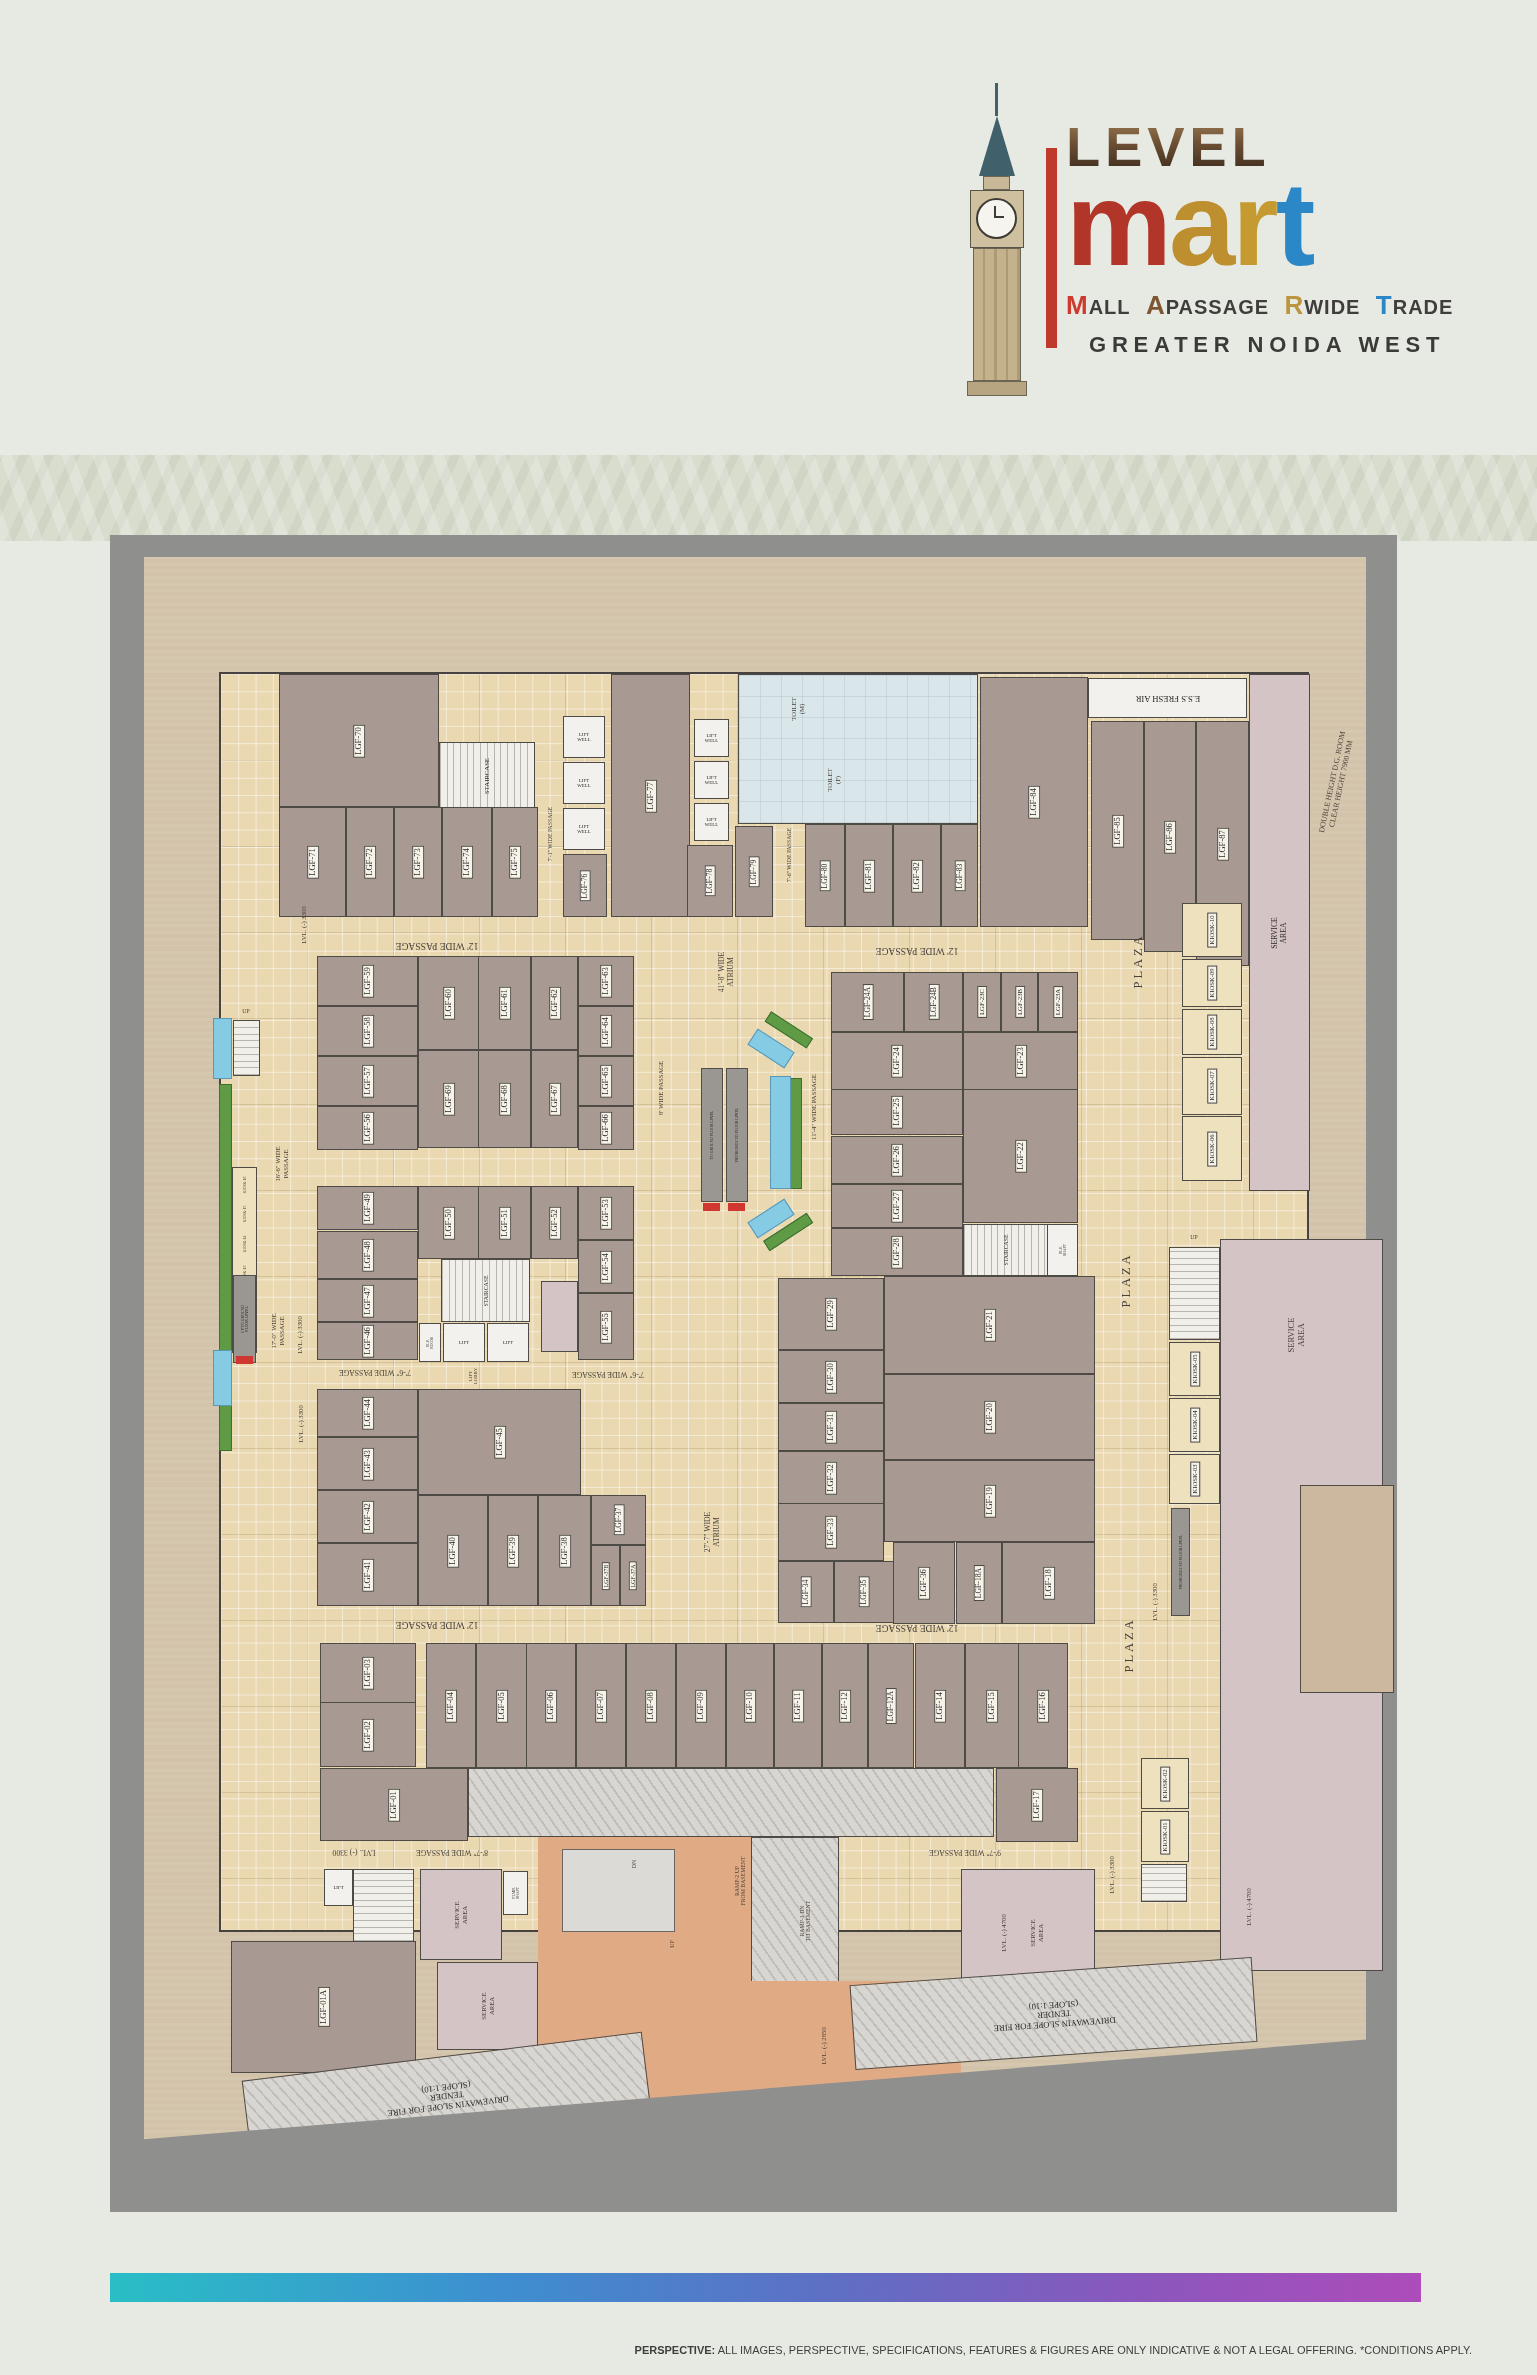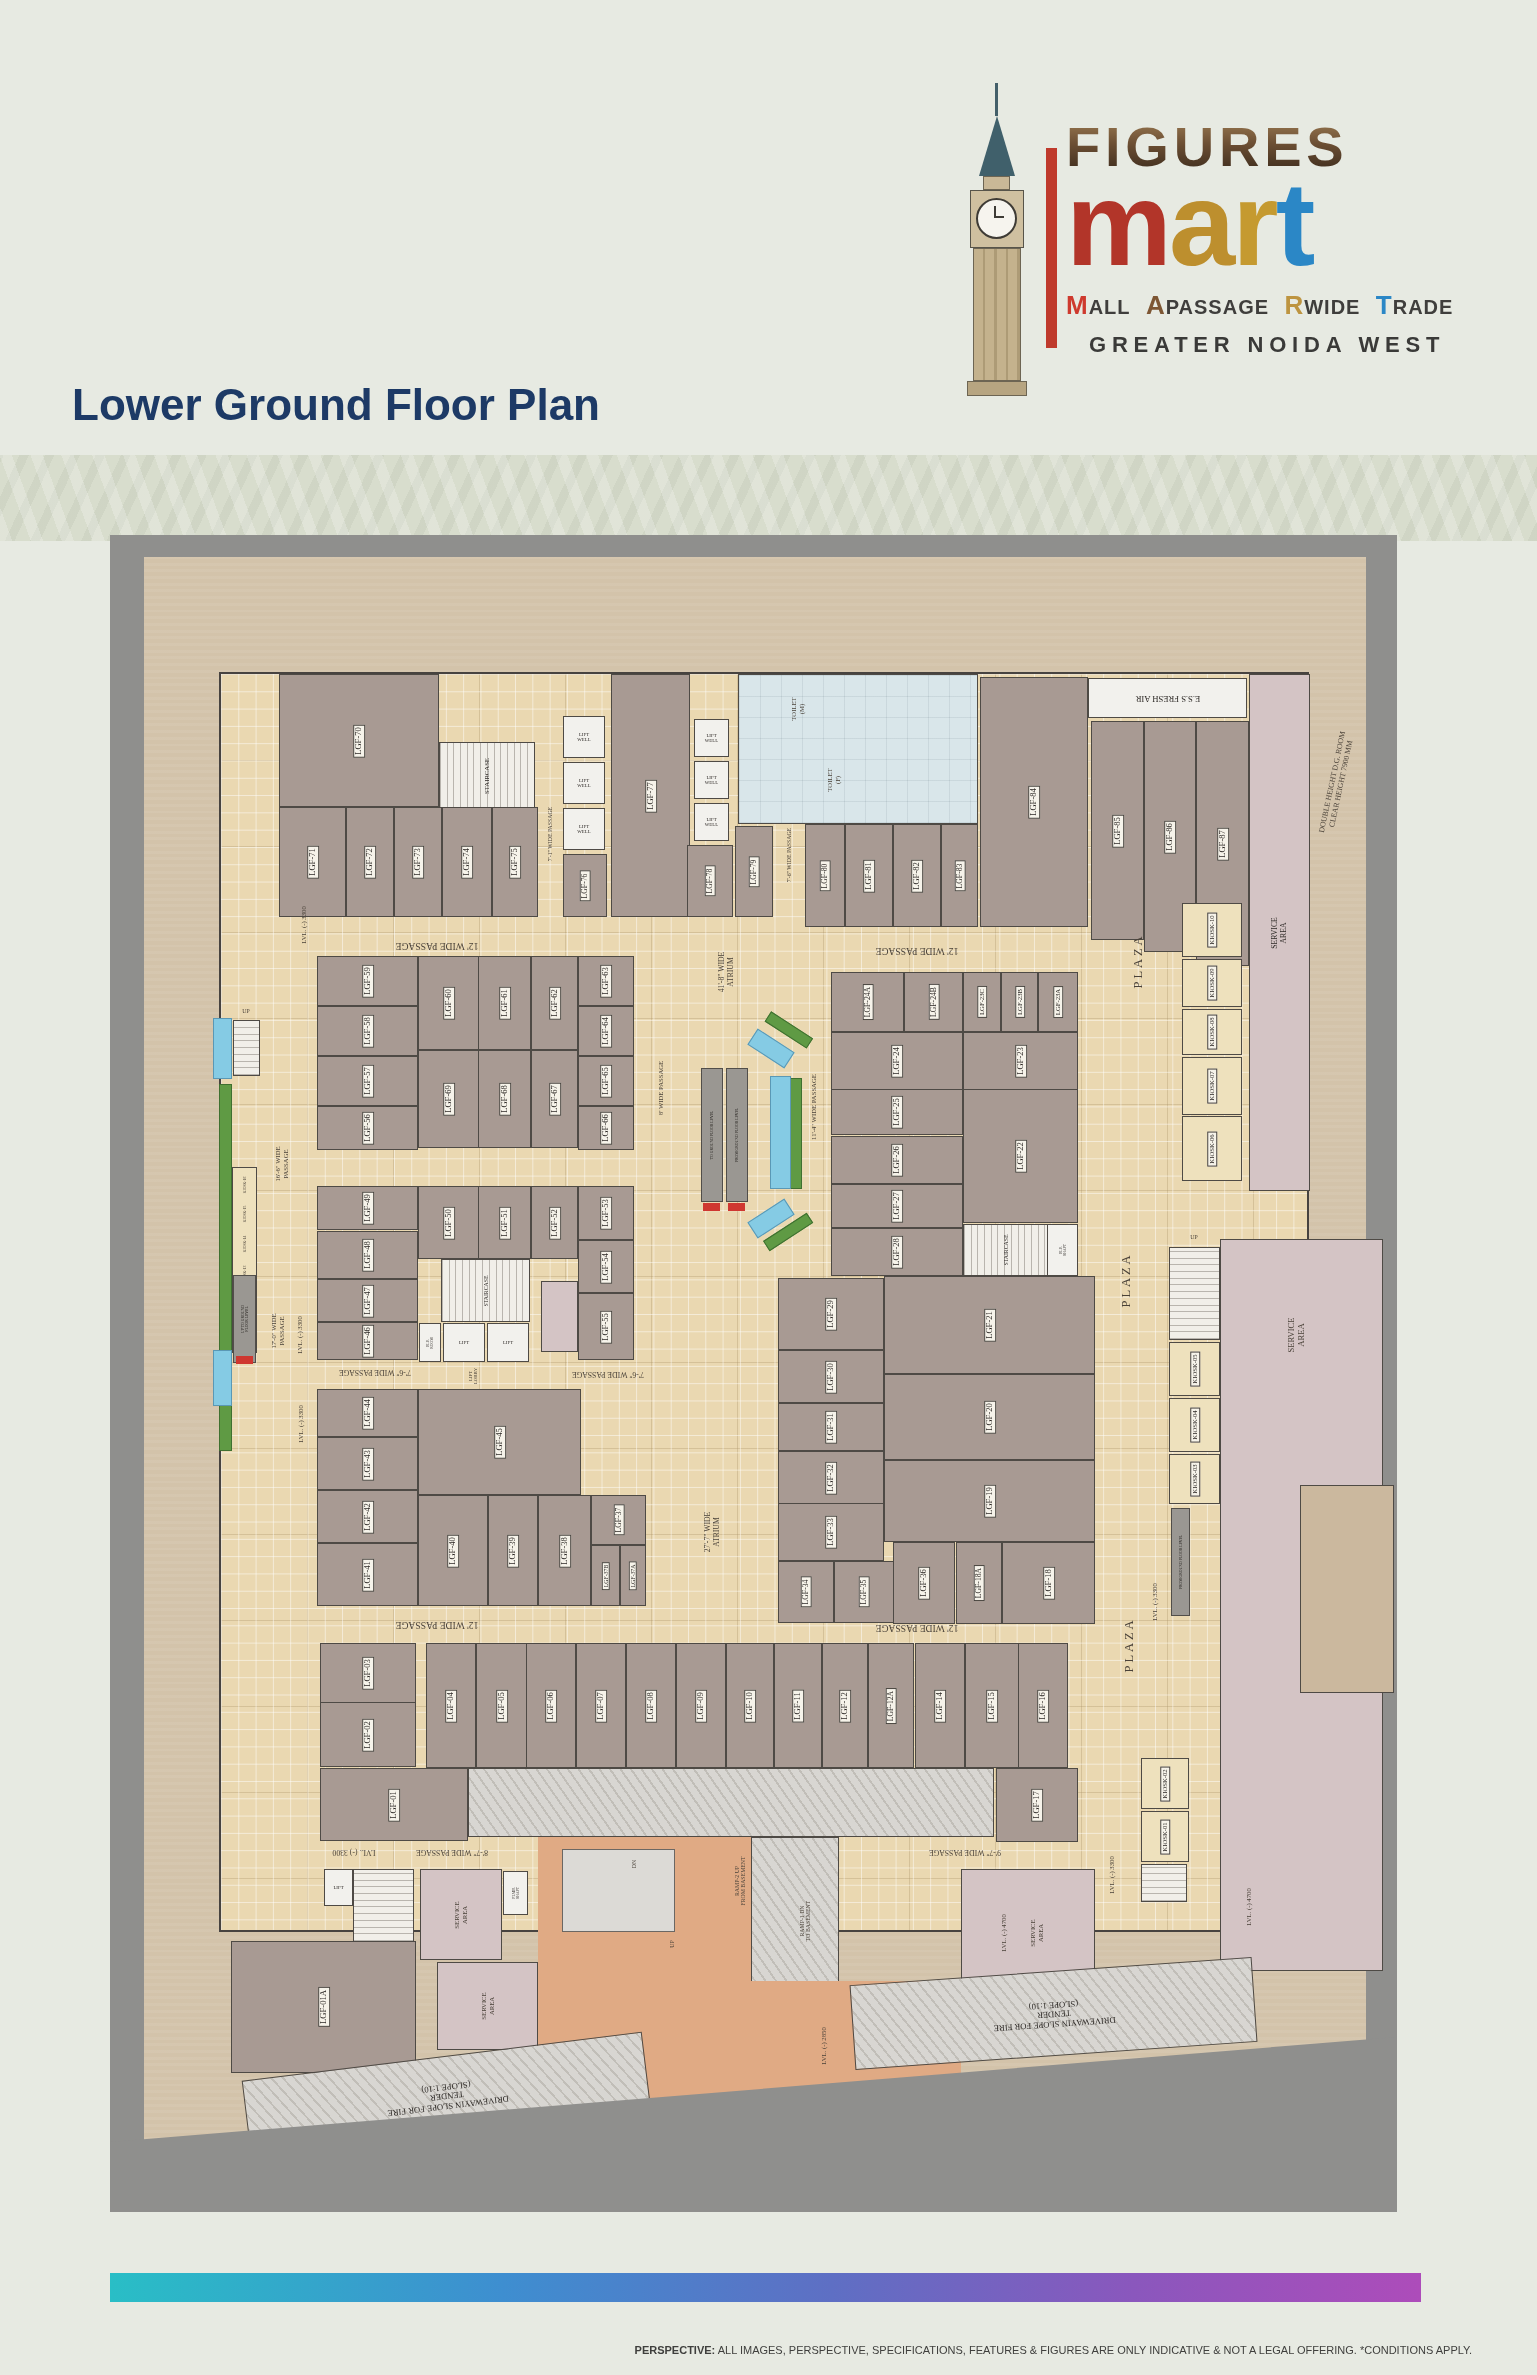--- a/index.html
+++ b/index.html
@@ -68,36 +68,35 @@
     background:linear-gradient(90deg,#29bec6 0%,#3e8ed0 30%,#5e6fc4 55%,#8a57bd 78%,#ad4cba 100%);}
   .disclaimer{position:absolute;right:65px;top:2344px;font-size:11px;color:#3f3f3d;}
   .disclaimer b{font-weight:700;}
 </style>
 </head>
 <body>
 
 <div class="page">
   <div class="deco-band"></div>
 
-  <div class="page-title">Lower Ground Floor Plan</div>
 
   <div class="logo">
     <div class="bigben">
       <div class="bb-pole"></div>
       <div class="bb-spire"></div>
       <div class="bb-neck"></div>
       <div class="bb-clockbox">
         <div class="bb-clock"></div>
       </div>
       <div class="bb-body"></div>
       <div class="bb-base"></div>
     </div>
     <div class="logo-redbar"></div>
     <div class="logo-texts">
-      <div class="logo-london">FIGURES</div>
+      <div class="logo-london">LEVEL</div>
       <div class="logo-mart"><span style="color: rgb(178, 53, 41);">m</span><span style="color: rgb(189, 143, 46);">a</span><span style="color: rgb(197, 154, 48);">r</span><span style="color: rgb(43, 135, 198);">t</span></div>
       <div class="logo-tagline">
           <span><span class="tg-first" style="color: rgb(206, 58, 46);">M</span><span>ALL</span></span>
           <span><span class="tg-first" style="color: rgb(125, 86, 51);">A</span><span>PASSAGE</span></span>
           <span><span class="tg-first" style="color: rgb(189, 148, 64);">R</span><span>WIDE</span></span>
           <span><span class="tg-first" style="color: rgb(43, 135, 198);">T</span><span>RADE</span></span>
         </div>
       <div class="logo-loc">
         <span class="gn-tick"></span>
         <span class="gn-line"></span>

